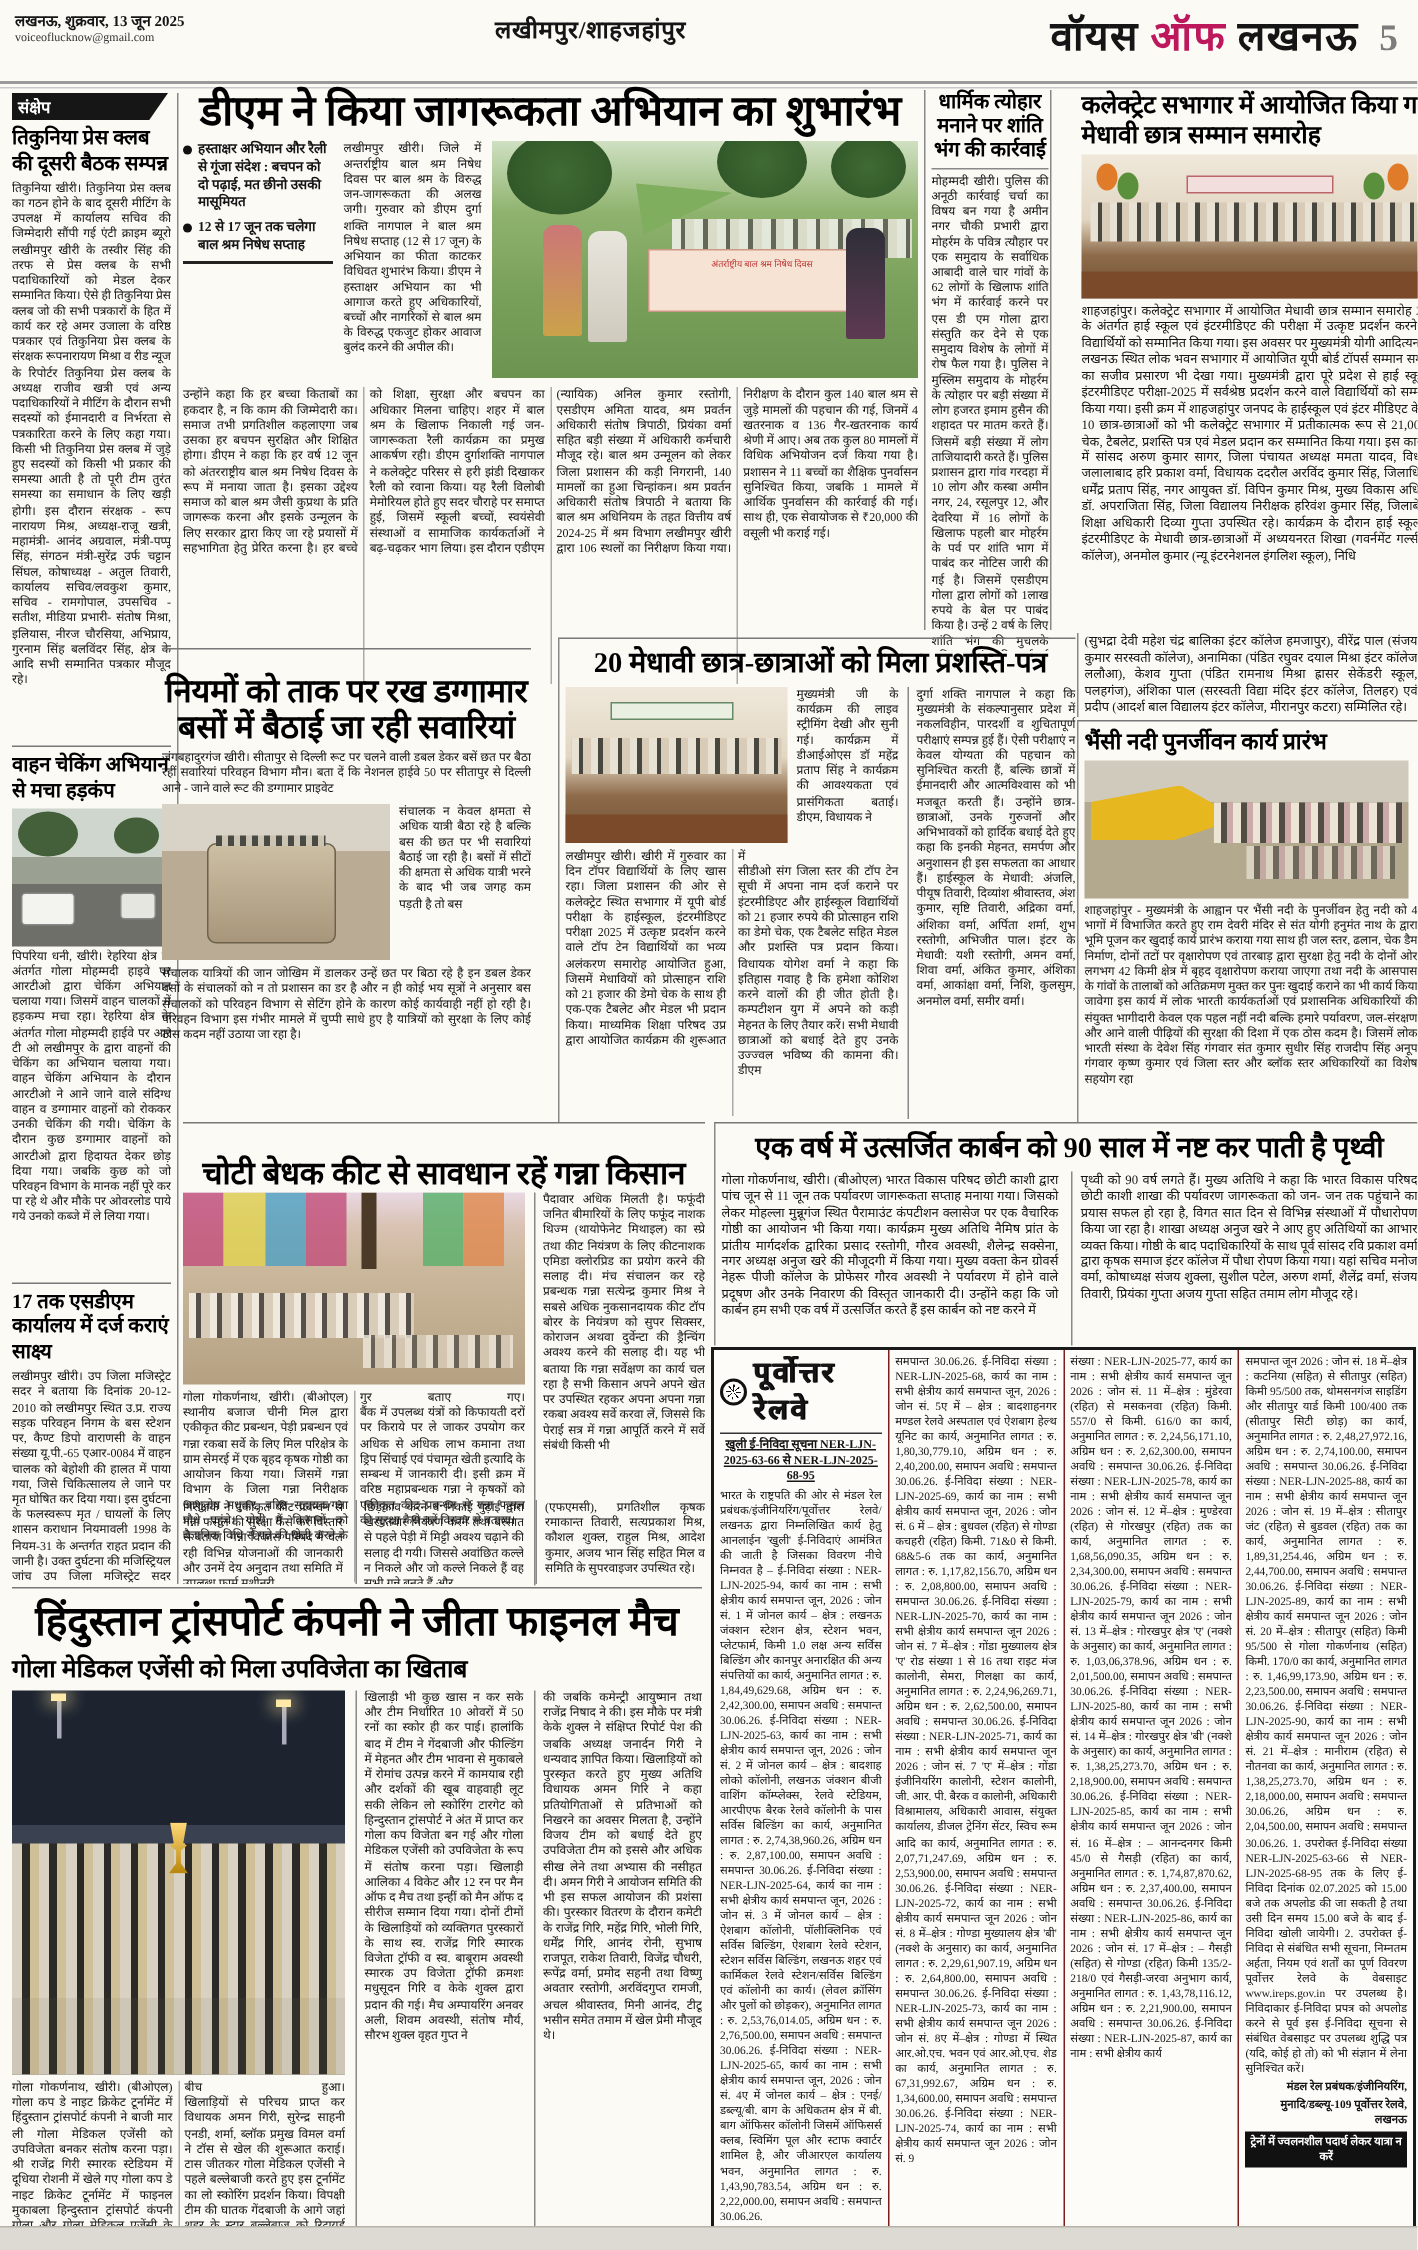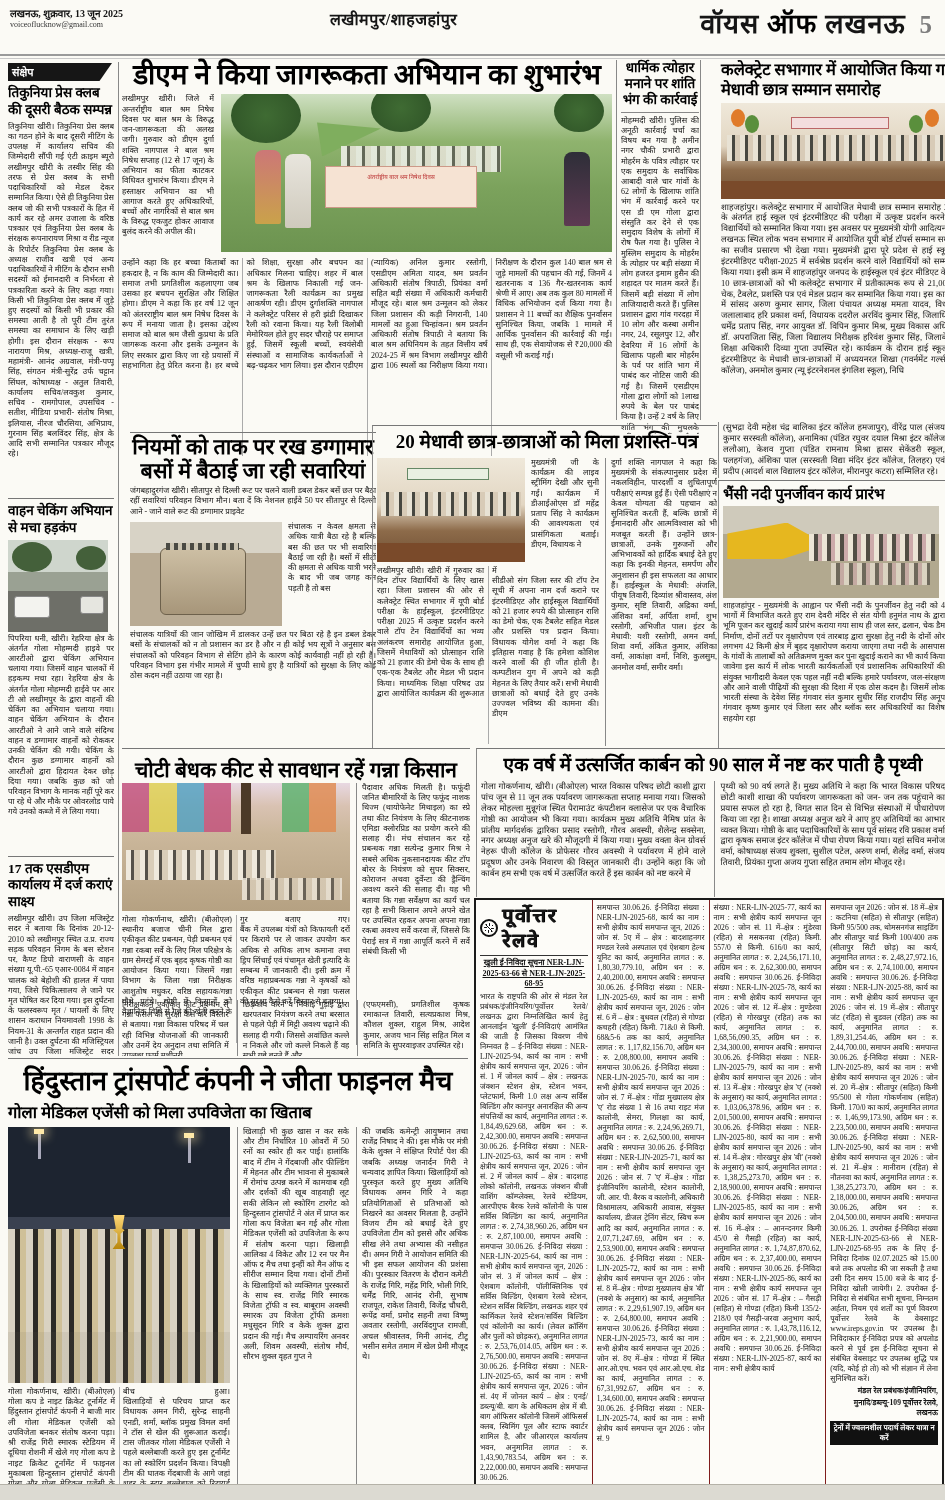--- a/index.html
+++ b/index.html
@@ -7,21 +7,21 @@
   .abs{position:absolute;}
   .just{text-align:justify;text-justify:inter-word;}
   .body-txt{font-size:8px;line-height:1.28;overflow:hidden;}
   .body-txt.s9{font-size:8.5px;}
   h1,h2,h3,h4{margin:0;font-weight:bold;color:#000;}
   
   .hdr-date{font-size:10px;font-weight:bold;}
   .hdr-mail{font-size:8px;color:#333;}
   .hdr-edition{font-size:16px;font-weight:bold;letter-spacing:.5px;}
   .masthead{font-size:27px;font-weight:bold;letter-spacing:1px;}
-  .masthead .mid{color:#000000;}
+  .masthead .mid{color:#be185d;}
   .masthead .pg{color:#7d7d7d;font-size:25px;margin-left:6px;}
   .hdr-rule{border-top:2px solid #9a9a9a;border-bottom:1px solid #c9c9c9;height:2px;}
   
   .rail{border-right:1px solid #888;padding-right:4px;}
   .sankshep{background:#161616;color:#fff;font-size:11px;font-weight:bold;padding:1px 14px 2px 4px;display:inline-block;clip-path:polygon(0 0,100% 0,88% 100%,0 100%);width:86px;}
   .rail h3{font-size:13.5px;line-height:1.25;margin:4px 0 3px;}
   .rail h3.mid{border-top:1px solid #777;padding-top:4px;}
   
   .h-dm{font-size:28px;text-align:center;line-height:1.05;}
   .h-dagga{font-size:21.5px;line-height:1.12;text-align:center;}
@@ -116,20 +116,30 @@
     <div class="van" style="right:4px;bottom:18px;width:22px;height:16px;background:#e6e6e0;"></div>
   </div>
   <div class="body-txt just" style="height:218px;">पिपरिया धनी, खीरी। रेहरिया क्षेत्र के अंतर्गत गोला मोहम्मदी हाइवे पर आरटीओ द्वारा चेकिंग अभियान चलाया गया। जिसमें वाहन चालकों में हड़कम्प मचा रहा। रेहरिया क्षेत्र के अंतर्गत गोला मोहम्मदी हाईवे पर आर टी ओ लखीमपुर के द्वारा वाहनों की चेकिंग का अभियान चलाया गया। वाहन चेकिंग अभियान के दौरान आरटीओ ने आने जाने वाले संदिग्ध वाहन व डग्गामार वाहनों को रोककर उनकी चेकिंग की गयी। चेकिंग के दौरान कुछ डग्गामार वाहनों को आरटीओ द्वारा हिदायत देकर छोड़ दिया गया। जबकि कुछ को जो परिवहन विभाग के मानक नहीं पूरे कर पा रहे थे और मौके पर ओवरलोड पाये गये उनको कब्जे में ले लिया गया।</div>
   <h3 class="mid">17 तक एसडीएम कार्यालय में दर्ज कराएं साक्ष्य</h3>
   <div class="body-txt just" style="height:222px;">लखीमपुर खीरी। उप जिला मजिस्ट्रेट सदर ने बताया कि दिनांक 20-12-2010 को लखीमपुर स्थित उ.प्र. राज्य सड़क परिवहन निगम के बस स्टेशन पर, कैण्ट डिपो वाराणसी के वाहन संख्या यू.पी.-65 एआर-0084 में वाहन चालक को बेहोशी की हालत में पाया गया, जिसे चिकित्सालय ले जाने पर मृत घोषित कर दिया गया। इस दुर्घटना के फलस्वरूप मृत / घायलों के लिए शासन कराधान नियमावली 1998 के नियम-31 के अन्तर्गत राहत प्रदान की जानी है। उक्त दुर्घटना की मजिस्ट्रियल जांच उप जिला मजिस्ट्रेट सदर लखीमपुर द्वारा की जा रही है। अतः समस्त सम्बंधित से अपेक्षा की जाती है कि वह 17 जून 2025 तक किसी भी कार्यदिवस पर कलेक्ट्रेट लखीमपुर स्थित, उप जिला मजिस्ट्रेट सदर लखीमपुर के कार्यालय में उपस्थित आकर अपना साक्ष्य प्रस्तुत करें।</div>
 </div>
 
 <div class="abs" style="left:122px;top:60px;width:490px;height:370px;">
   <h1 class="h-dm">डीएम ने किया जागरूकता अभियान का शुभारंभ</h1>
   <div style="display:flex;gap:7px;margin-top:5px;height:158px;">
+    <div style="flex:0 0 100px;" class="bullets">
+      <div class="bullet-row">
+        <span class="dot"></span>
+        <span>हस्ताक्षर अभियान और रैली से गूंजा संदेश : बचपन को दो पढ़ाई, मत छीनो उसकी मासूमियत</span>
+      </div>
+      <div class="bullet-row u">
+        <span class="dot"></span>
+        <span>12 से 17 जून तक चलेगा बाल श्रम निषेध सप्ताह</span>
+      </div>
+    </div>
     <div class="body-txt just" style="flex:0 0 92px;height:158px;">लखीमपुर खीरी। जिले में अन्तर्राष्ट्रीय बाल श्रम निषेध दिवस पर बाल श्रम के विरुद्ध जन-जागरूकता की अलख जगी। गुरुवार को डीएम दुर्गा शक्ति नागपाल ने बाल श्रम निषेध सप्ताह (12 से 17 जून) के अभियान का फीता काटकर विधिवत शुभारंभ किया। डीएम ने हस्ताक्षर अभियान का भी आगाज करते हुए अधिकारियों, बच्चों और नागरिकों से बाल श्रम के विरुद्ध एकजुट होकर आवाज बुलंद करने की अपील की।</div>
     <div class="photo ph-rally" style="flex:1;height:158px;">
       <div class="tree" style="width:70px;height:55px;left:10px;top:-6px;"></div>
       <div class="tree" style="width:60px;height:48px;left:150px;top:-10px;"></div>
       <div class="tree" style="width:50px;height:42px;right:8px;top:-4px;"></div>
       <div class="flag" style="left:96px;top:28px;"></div>
       <div class="crowd" style="left:120px;top:52px;width:160px;height:26px;"></div>
       <div class="banner" style="left:104px;top:72px;width:150px;height:34px;">
         <span>अंतर्राष्ट्रीय बाल श्रम निषेध दिवस</span>
       </div>
@@ -153,21 +163,21 @@
     <div class="balloon" style="left:24px;top:12px;background:#5a8f3c;"></div>
     <div class="balloon" style="right:14px;top:6px;background:#e07b2a;"></div>
     <div class="balloon" style="right:30px;top:12px;background:#5a8f3c;"></div>
     <div class="bannerline" style="left:70px;top:14px;width:96px;"></div>
     <div class="crowd" style="left:6px;top:32px;width:220px;height:26px;"></div>
     <div class="table"></div>
   </div>
   <div class="body-txt s9 just" style="height:238px;">शाहजहांपुर। कलेक्ट्रेट सभागार में आयोजित मेधावी छात्र सम्मान समारोह 2025 के अंतर्गत हाई स्कूल एवं इंटरमीडिएट की परीक्षा में उत्कृष्ट प्रदर्शन करने वाले विद्यार्थियों को सम्मानित किया गया। इस अवसर पर मुख्यमंत्री योगी आदित्यनाथ ने लखनऊ स्थित लोक भवन सभागार में आयोजित यूपी बोर्ड टॉपर्स सम्मान समारोह का सजीव प्रसारण भी देखा गया। मुख्यमंत्री द्वारा पूरे प्रदेश से हाई स्कूल व इंटरमीडिएट परीक्षा-2025 में सर्वश्रेष्ठ प्रदर्शन करने वाले विद्यार्थियों को सम्मानित किया गया। इसी क्रम में शाहजहांपुर जनपद के हाईस्कूल एवं इंटर मीडिएट के टॉप 10 छात्र-छात्राओं को भी कलेक्ट्रेट सभागार में प्रतीकात्मक रूप से 21,000 के चेक, टैबलेट, प्रशस्ति पत्र एवं मेडल प्रदान कर सम्मानित किया गया। इस कार्यक्रम में सांसद अरुण कुमार सागर, जिला पंचायत अध्यक्ष ममता यादव, विधायक जलालाबाद हरि प्रकाश वर्मा, विधायक ददरौल अरविंद कुमार सिंह, जिलाधिकारी धर्मेंद्र प्रताप सिंह, नगर आयुक्त डॉ. विपिन कुमार मिश्र, मुख्य विकास अधिकारी डॉ. अपराजिता सिंह, जिला विद्यालय निरीक्षक हरिवंश कुमार सिंह, जिलाबेसिक शिक्षा अधिकारी दिव्या गुप्ता उपस्थित रहे। कार्यक्रम के दौरान हाई स्कूल एवं इंटरमीडिएट के मेधावी छात्र-छात्राओं में अध्ययनरत शिखा (गवर्नमेंट गर्ल्स इंटर कॉलेज), अनमोल कुमार (न्यू इंटरनेशनल इंगलिश स्कूल), निधि</div>
 </div>
 
-<div class="abs topline" style="left:130px;top:432px;width:246px;height:312px;padding-top:2px;">
+<div class="abs topline" style="left:108px;top:432px;width:246px;height:312px;padding-top:16px;">
   <h2 class="h-dagga">नियमों को ताक पर रख डग्गामार बसों में बैठाई जा रही सवारियां</h2>
   <div class="body-txt just" style="height:34px;margin-top:3px;">जंगबहादुरगंज खीरी। सीतापुर से दिल्ली रूट पर चलने वाली डबल डेकर बसें छत पर बैठा रहीं सवारियां परिवहन विभाग मौन। बता दें कि नेशनल हाईवे 50 पर सीतापुर से दिल्ली आने - जाने वाले रूट की डग्गामार प्राइवेट</div>
   <div style="display:flex;gap:6px;margin-top:2px;">
     <div class="photo ph-bus" style="flex:0 0 152px;height:104px;">
       <div class="bus"></div>
       <div class="roofppl" style="left:24%;top:20%;width:48%;"></div>
     </div>
     <div class="body-txt just" style="flex:1;height:104px;">संचालक न केवल क्षमता से अधिक यात्री बैठा रहे है बल्कि बस की छत पर भी सवारियां बैठाई जा रही है। बसों में सीटों की क्षमता से अधिक यात्री भरने के बाद भी जब जगह कम पड़ती है तो बस</div>
   </div>
   <div class="body-txt just" style="height:84px;margin-top:4px;">संचालक यात्रियों की जान जोखिम में डालकर उन्हें छत पर बिठा रहे है इन डबल डेकर बसों के संचालकों को न तो प्रशासन का डर है और न ही कोई भय सूत्रों ने अनुसार बस संचालकों को परिवहन विभाग से सेटिंग होने के कारण कोई कार्यवाही नहीं हो रही है। परिवहन विभाग इस गंभीर मामले में चुप्पी साधे हुए है यात्रियों को सुरक्षा के लिए कोई ठोस कदम नहीं उठाया जा रहा है।</div>
@@ -200,21 +210,21 @@
 <div class="abs vline-l topline" style="left:718px;top:480px;width:222px;height:265px;padding-left:4px;padding-top:2px;">
   <h2 class="h-bhainsi">भैंसी नदी पुनर्जीवन कार्य प्रारंभ</h2>
   <div class="photo ph-exc" style="width:216px;height:92px;margin:3px 0;">
     <div class="arm"></div>
     <div class="crowd" style="left:40%;top:30%;width:58%;height:30%;"></div>
     <div class="crowd" style="left:50%;top:62%;width:46%;height:24%;opacity:.7;"></div>
   </div>
   <div class="body-txt just" style="height:158px;">शाहजहांपुर - मुख्यमंत्री के आह्वान पर भैंसी नदी के पुनर्जीवन हेतु नदी को 4 भागों में विभाजित करते हुए राम देवरी मंदिर से संत योगी हनुमंत नाथ के द्वारा भूमि पूजन कर खुदाई कार्य प्रारंभ कराया गया साथ ही जल स्तर, ढलान, चेक डैम निर्माण, दोनों तटों पर वृक्षारोपण एवं तारबाड़ द्वारा सुरक्षा हेतु नदी के दोनों ओर लगभग 42 किमी क्षेत्र में बृहद वृक्षारोपण कराया जाएगा तथा नदी के आसपास के गांवों के तालाबों को अतिक्रमण मुक्त कर पुनः खुदाई कराने का भी कार्य किया जावेगा इस कार्य में लोक भारती कार्यकर्ताओं एवं प्रशासनिक अधिकारियों की संयुक्त भागीदारी केवल एक पहल नहीं नदी बल्कि हमारे पर्यावरण, जल-संरक्षण और आने वाली पीढ़ियों की सुरक्षा की दिशा में एक ठोस कदम है। जिसमें लोक भारती संस्था के देवेश सिंह गंगवार संत कुमार सुधीर सिंह राजदीप सिंह अनूप गंगवार कृष्ण कुमार एवं जिला स्तर और ब्लॉक स्तर अधिकारियों का विशेष सहयोग रहा</div>
 </div>
 
-<div class="abs topline" style="left:122px;top:748px;width:348px;height:306px;padding-top:6px;">
+<div class="abs topline" style="left:122px;top:748px;width:348px;height:306px;padding-top:18px;">
   <h2 class="h-ganna">चोटी बेधक कीट से सावधान रहें गन्ना किसान</h2>
   <div style="display:flex;gap:6px;">
     <div style="flex:0 0 228px;">
       <div class="photo ph-tent" style="width:228px;height:128px;">
         <div class="stripe" style="left:0;background:#c24e7a;"></div>
         <div class="stripe" style="left:12%;background:#e0d24e;"></div>
         <div class="stripe" style="left:24%;background:#4ea0c2;"></div>
         <div class="stripe" style="left:36%;background:#c24e7a;"></div>
         <div class="stripe" style="left:70%;background:#57b06a;"></div>
         <div class="stripe" style="left:82%;background:#e0884e;"></div>

